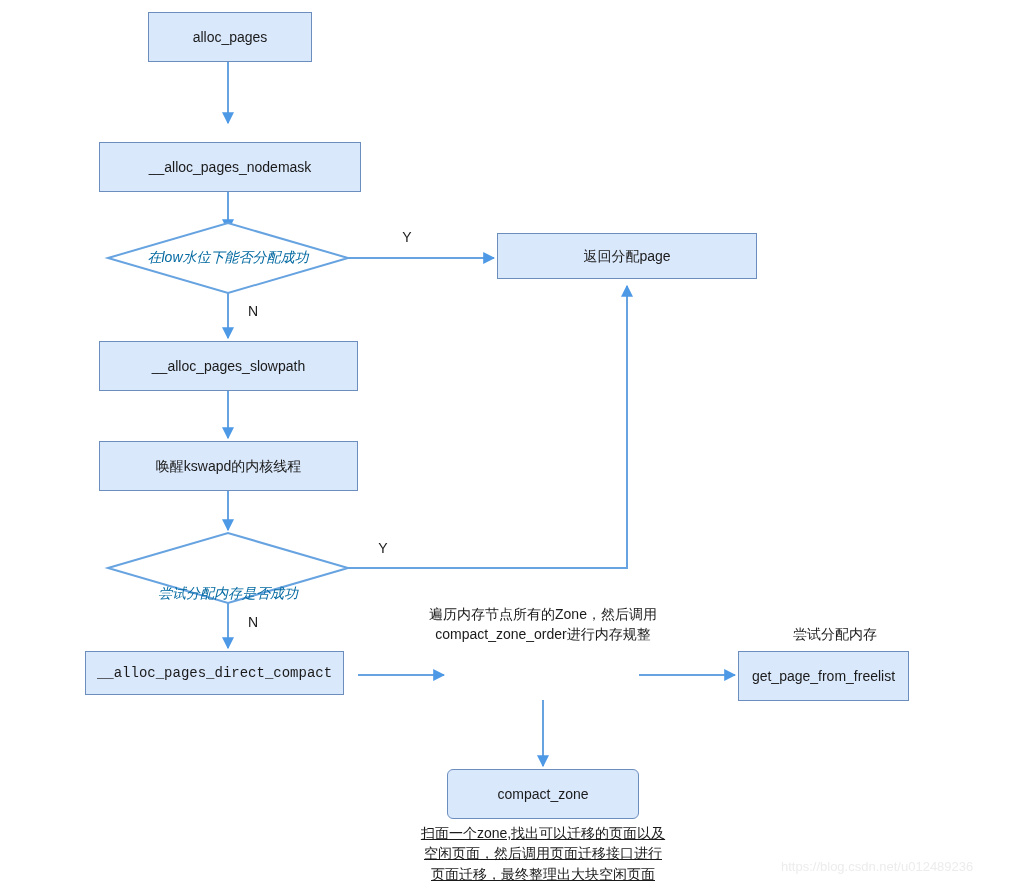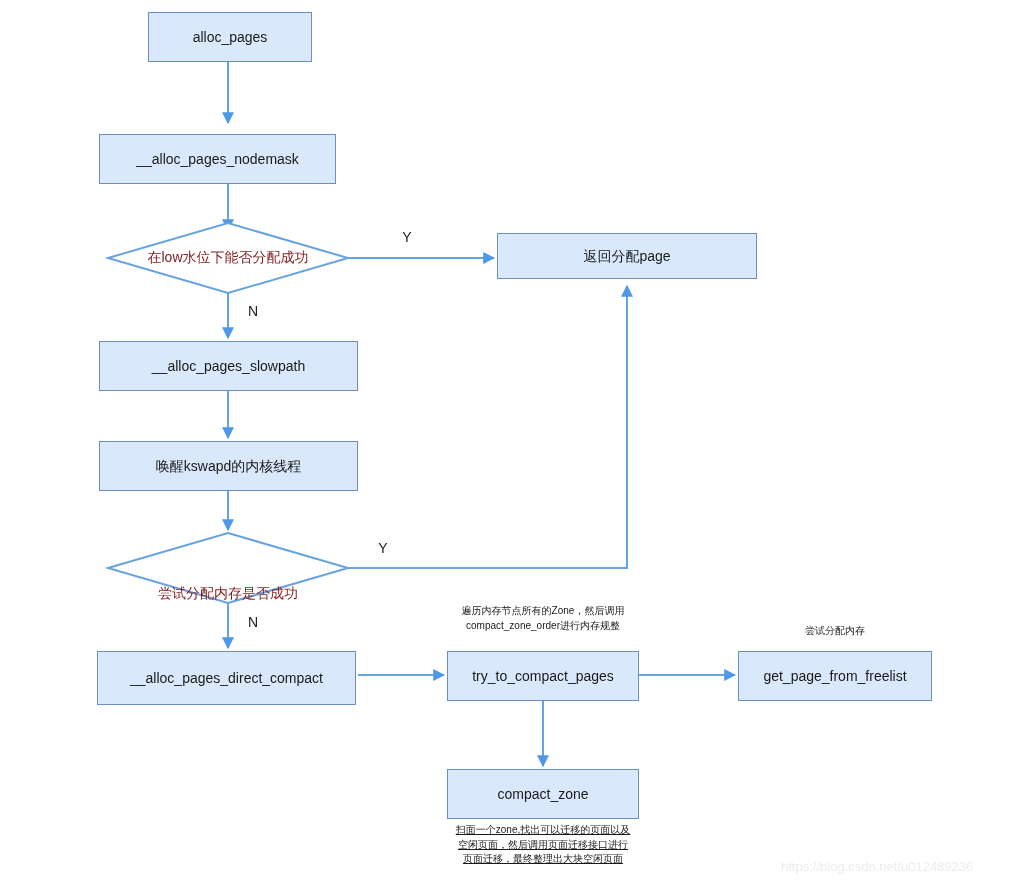--- a/index.html
+++ b/index.html
@@ -39,34 +39,35 @@
     text-align: center;
     white-space: nowrap;
   }
   .diamond-label {
     position: absolute;
     box-sizing: border-box;
     display: flex;
     align-items: center;
     justify-content: center;
     font-size: 14px;
-    color: #7f1d1d;
+    color: #0369a1;
     white-space: nowrap;
     pointer-events: none;
+    font-style: italic;
   }
   .edge-label {
     position: absolute;
     font-size: 14px;
     color: #1a1a1a;
     text-align: center;
     white-space: nowrap;
   }
   .annot {
     position: absolute;
-    font-size: 10px;
+    font-size: 14px;
     color: #1a1a1a;
     line-height: 1.45;
     text-align: center;
     white-space: pre-line;
   }
   .watermark {
     position: absolute;
     font-size: 13px;
     color: #ececec;
     white-space: nowrap;
@@ -108,39 +109,38 @@
       <path d="M 543 700 L 543 766"></path>
     </g>
 
     <polygon points="108,258 228,223 348,258 228,293" fill="#ffffff" stroke="#66a3e0" stroke-width="2"></polygon>
 
     <polygon points="108,568 228,533 348,568 228,603" fill="#ffffff" stroke="#66a3e0" stroke-width="2"></polygon>
   </svg>
 
   <div class="node" style="left:148px; top:12px; width:164px; height:50px;">alloc_pages</div>
 
-  <div class="node" style="left:99px; top:134px; width:237px; height:50px;">__alloc_pages_nodemask</div>
+  <div class="node" style="left:99px; top:142px; width:262px; height:50px;">__alloc_pages_nodemask</div>
 
   <div class="diamond-label" style="left:108px; top:243px; width:240px; height:30px;">在low水位下能否分配成功</div>
 
   <div class="node" style="left:497px; top:233px; width:260px; height:46px;">返回分配page</div>
 
   <div class="node" style="left:99px; top:341px; width:259px; height:50px;">__alloc_pages_slowpath</div>
 
   <div class="node" style="left:99px; top:441px; width:259px; height:50px;">唤醒kswapd的内核线程</div>
 
   <div class="diamond-label" style="left:108px; top:579px; width:240px; height:30px;">尝试分配内存是否成功</div>
 
-  <div class="node" style="left:97px; top:651px; width:259px; height:54px;">__alloc_pages_direct_compact</div>
+  <div class="node" style="left:85px; top:651px; width:259px; height:44px;font-family:Liberation Mono, monospace;">__alloc_pages_direct_compact</div>
 
-  <div class="node" style="left:447px; top:651px; width:192px; height:50px;">try_to_compact_pages</div>
 
-  <div class="node" style="left:738px; top:651px; width:194px; height:50px;">get_page_from_freelist</div>
+  <div class="node" style="left:738px; top:651px; width:171px; height:50px;">get_page_from_freelist</div>
 
-  <div class="node" style="left:447px; top:769px; width:192px; height:50px;">compact_zone</div>
+  <div class="node" style="left:447px; top:769px; width:192px; height:50px;border-radius:6px;">compact_zone</div>
 
   <div class="edge-label" style="left:397px; top:229px; width:20px;">Y</div>
 
   <div class="edge-label" style="left:243px; top:303px; width:20px;">N</div>
 
   <div class="edge-label" style="left:373px; top:540px; width:20px;">Y</div>
 
   <div class="edge-label" style="left:243px; top:614px; width:20px;">N</div>
 
   <div class="annot" style="left:393px; top:604px; width:300px;">遍历内存节点所有的Zone，然后调用

